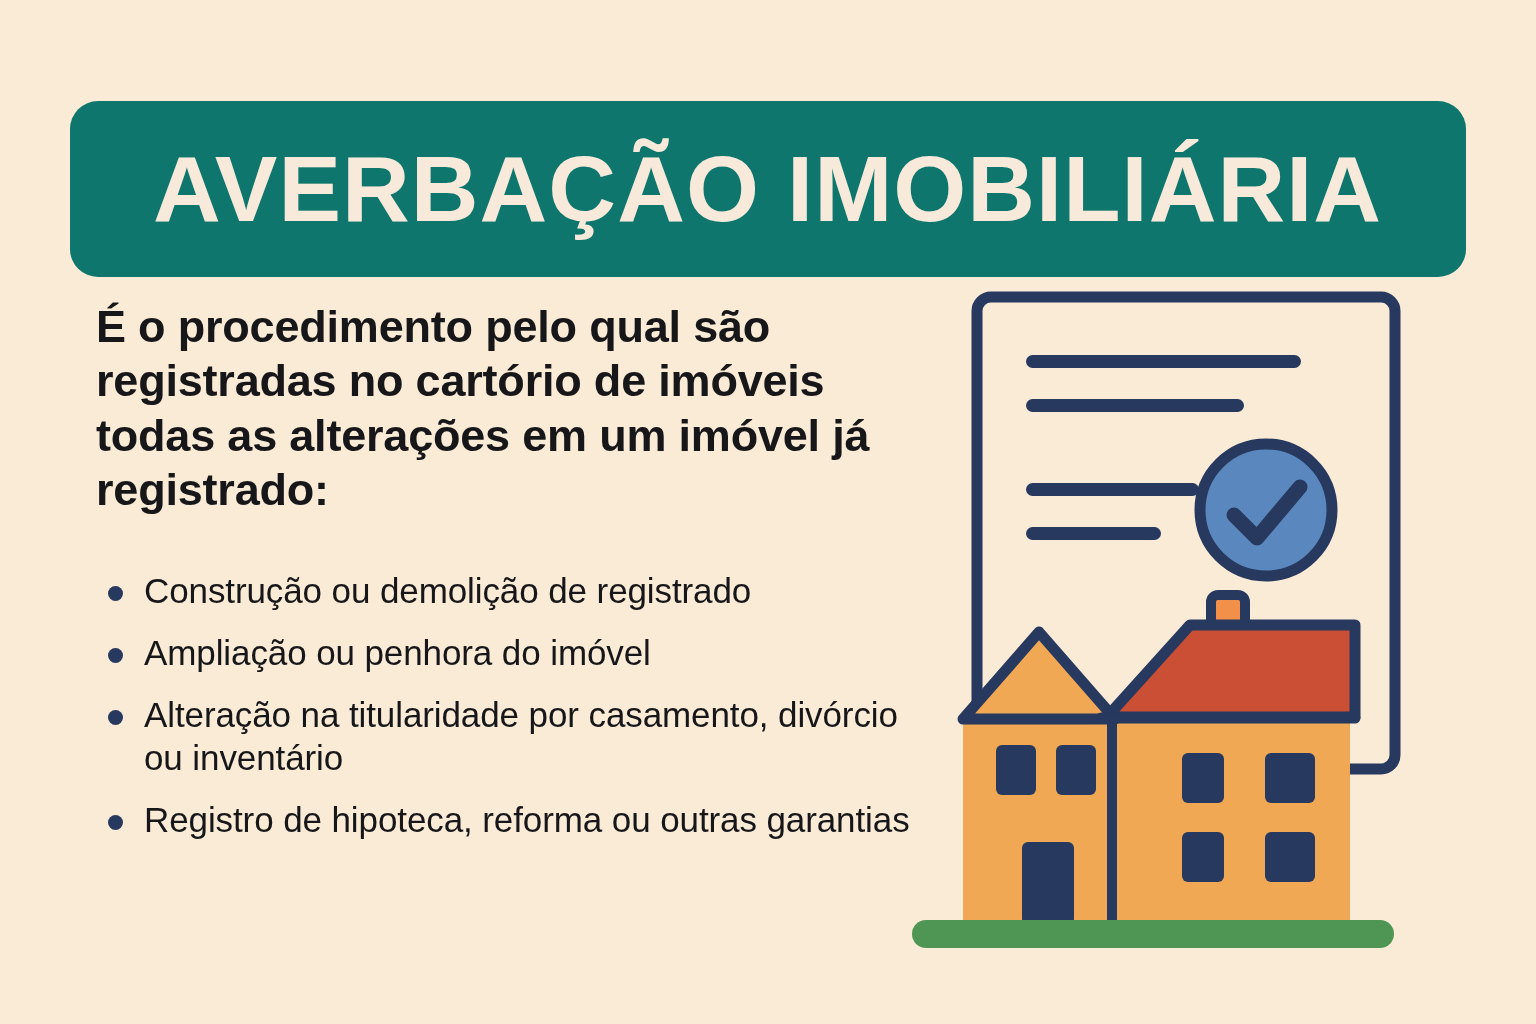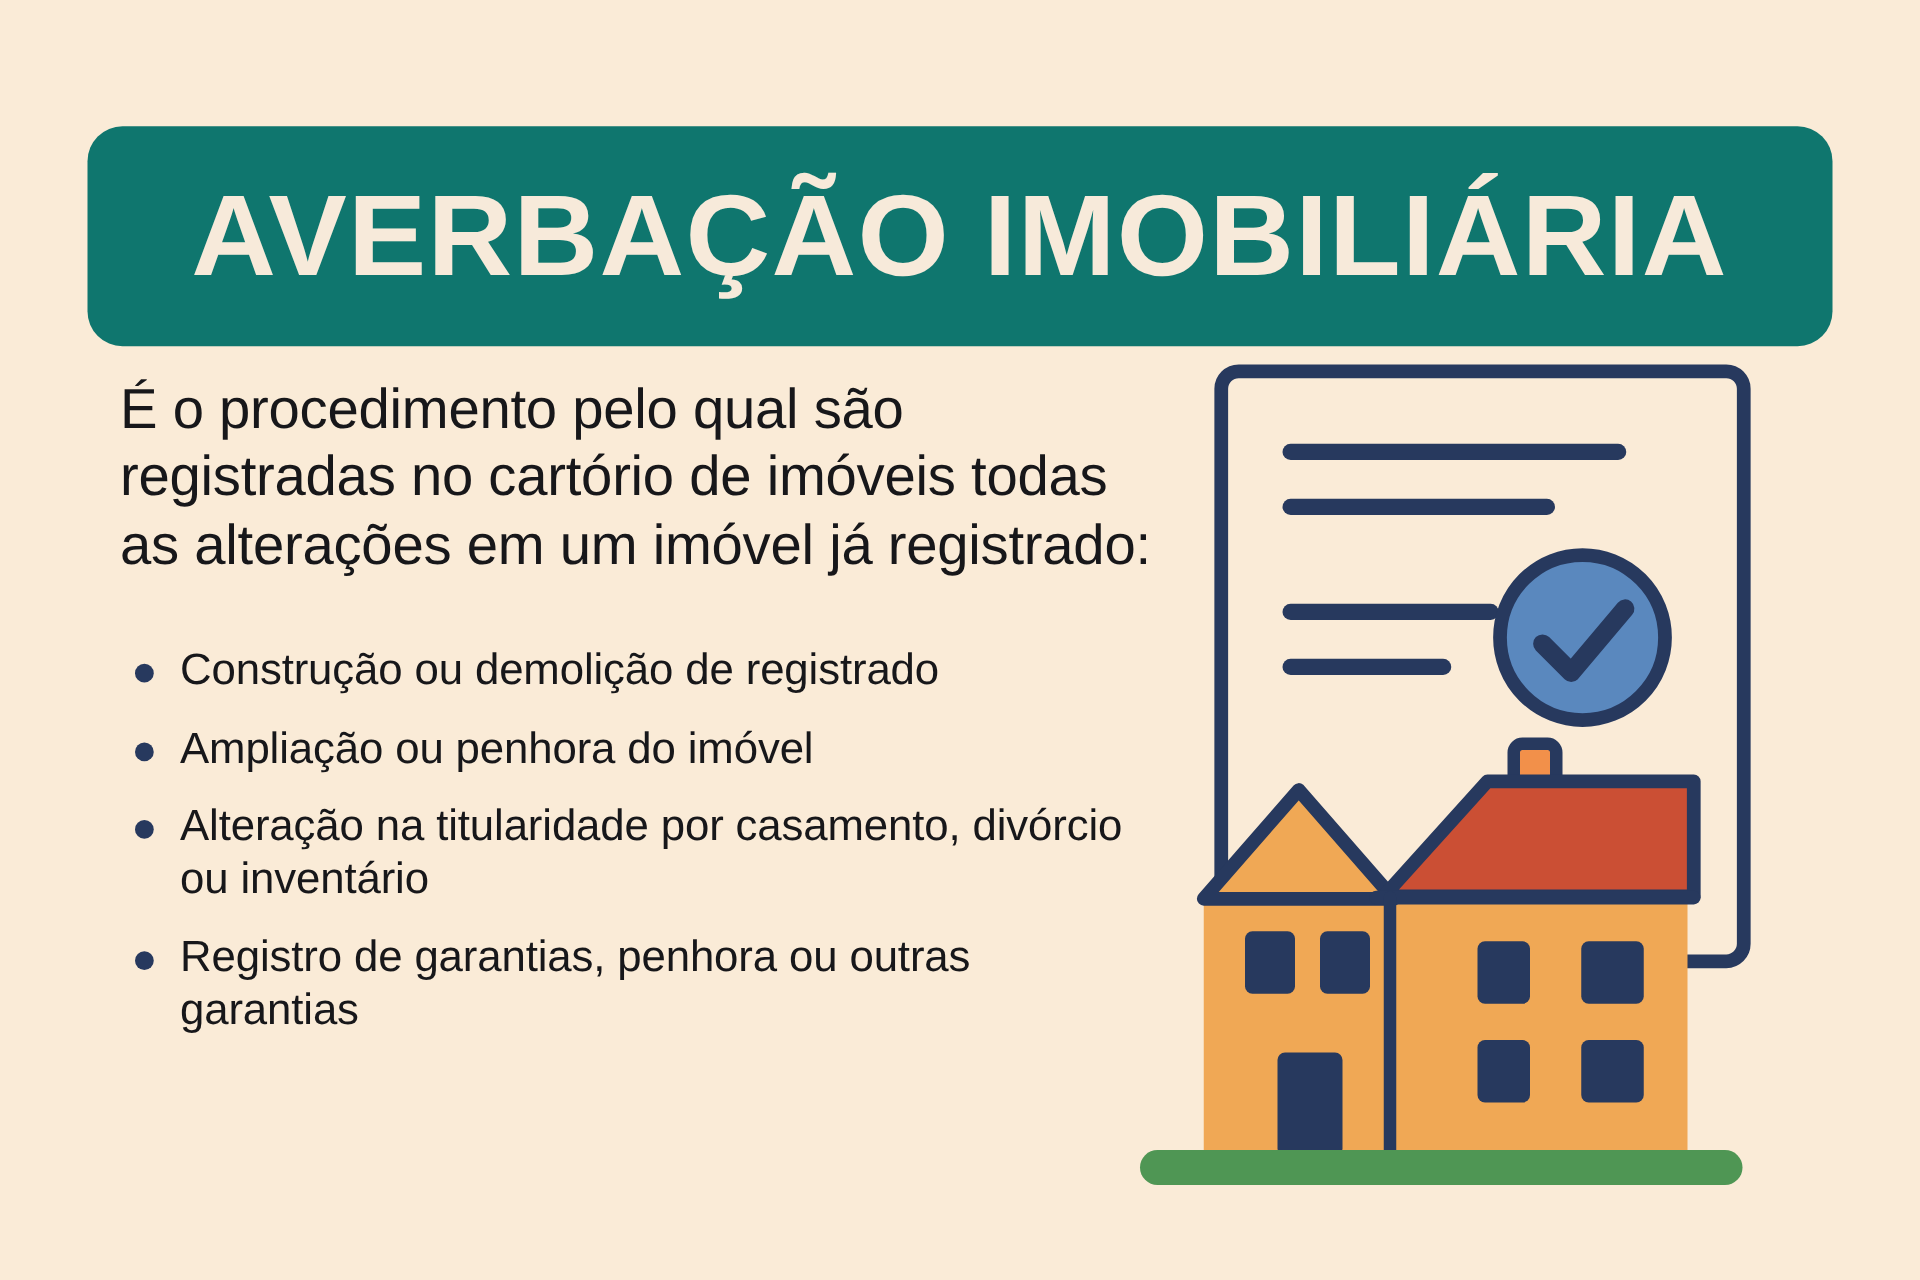--- a/index.html
+++ b/index.html
@@ -55,21 +55,21 @@
     position: absolute;
     left: 96px;
     top: 300px;
     width: 830px;
   }
 
   .intro-paragraph {
     font-size: 45px;
     line-height: 1.21;
     color: #17171A;
-    font-weight: 400;
+    font-weight: 700;
     letter-spacing: -0.2px;
   }
 
   .bullet-list {
     list-style: none;
     margin-top: 52px;
   }
 
   .bullet-item {
     position: relative;
@@ -126,21 +126,21 @@
       <li class="bullet-item">
         <span class="bullet-dot"></span>
         <span>Ampliação ou penhora do imóvel</span>
       </li>
       <li class="bullet-item">
         <span class="bullet-dot"></span>
         <span>Alteração na titularidade por casamento, divórcio ou inventário</span>
       </li>
       <li class="bullet-item">
         <span class="bullet-dot"></span>
-        <span>Registro de garantias, penhora ou outras garantias</span>
+        <span>Registro de hipoteca, reforma ou outras garantias</span>
       </li>
     </ul>
   </div>
 
   <div class="illustration">
     <svg viewBox="0 0 536 680" xmlns="http://www.w3.org/2000/svg">
 
       <g>
         <rect x="77" y="22" width="418" height="472" rx="14" ry="14" fill="#FAEBD7" stroke="#27395E" stroke-width="11"></rect>
 

